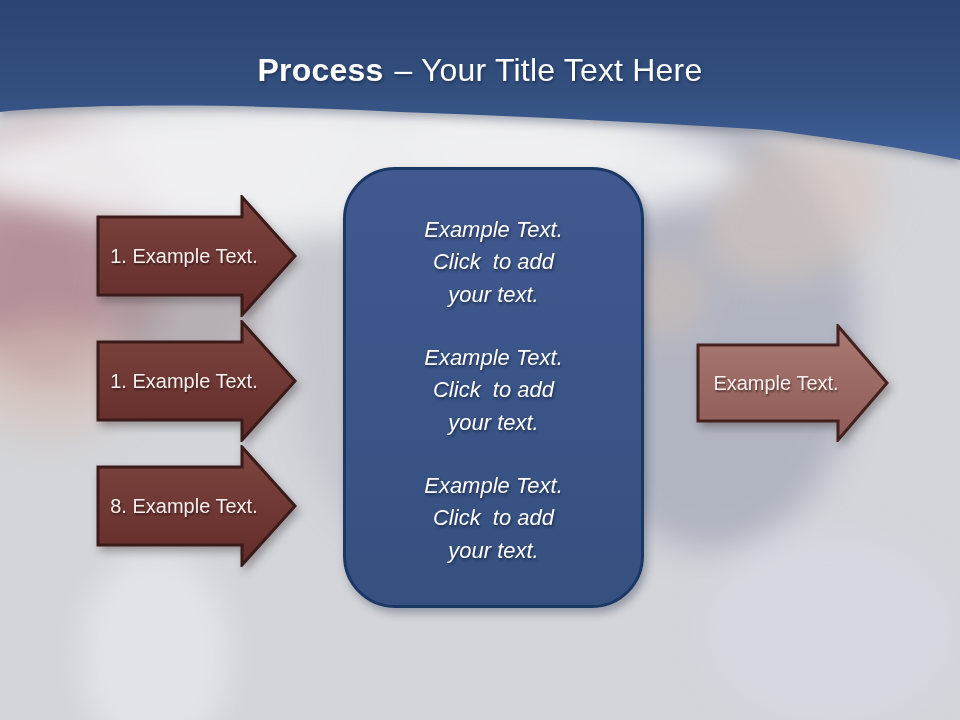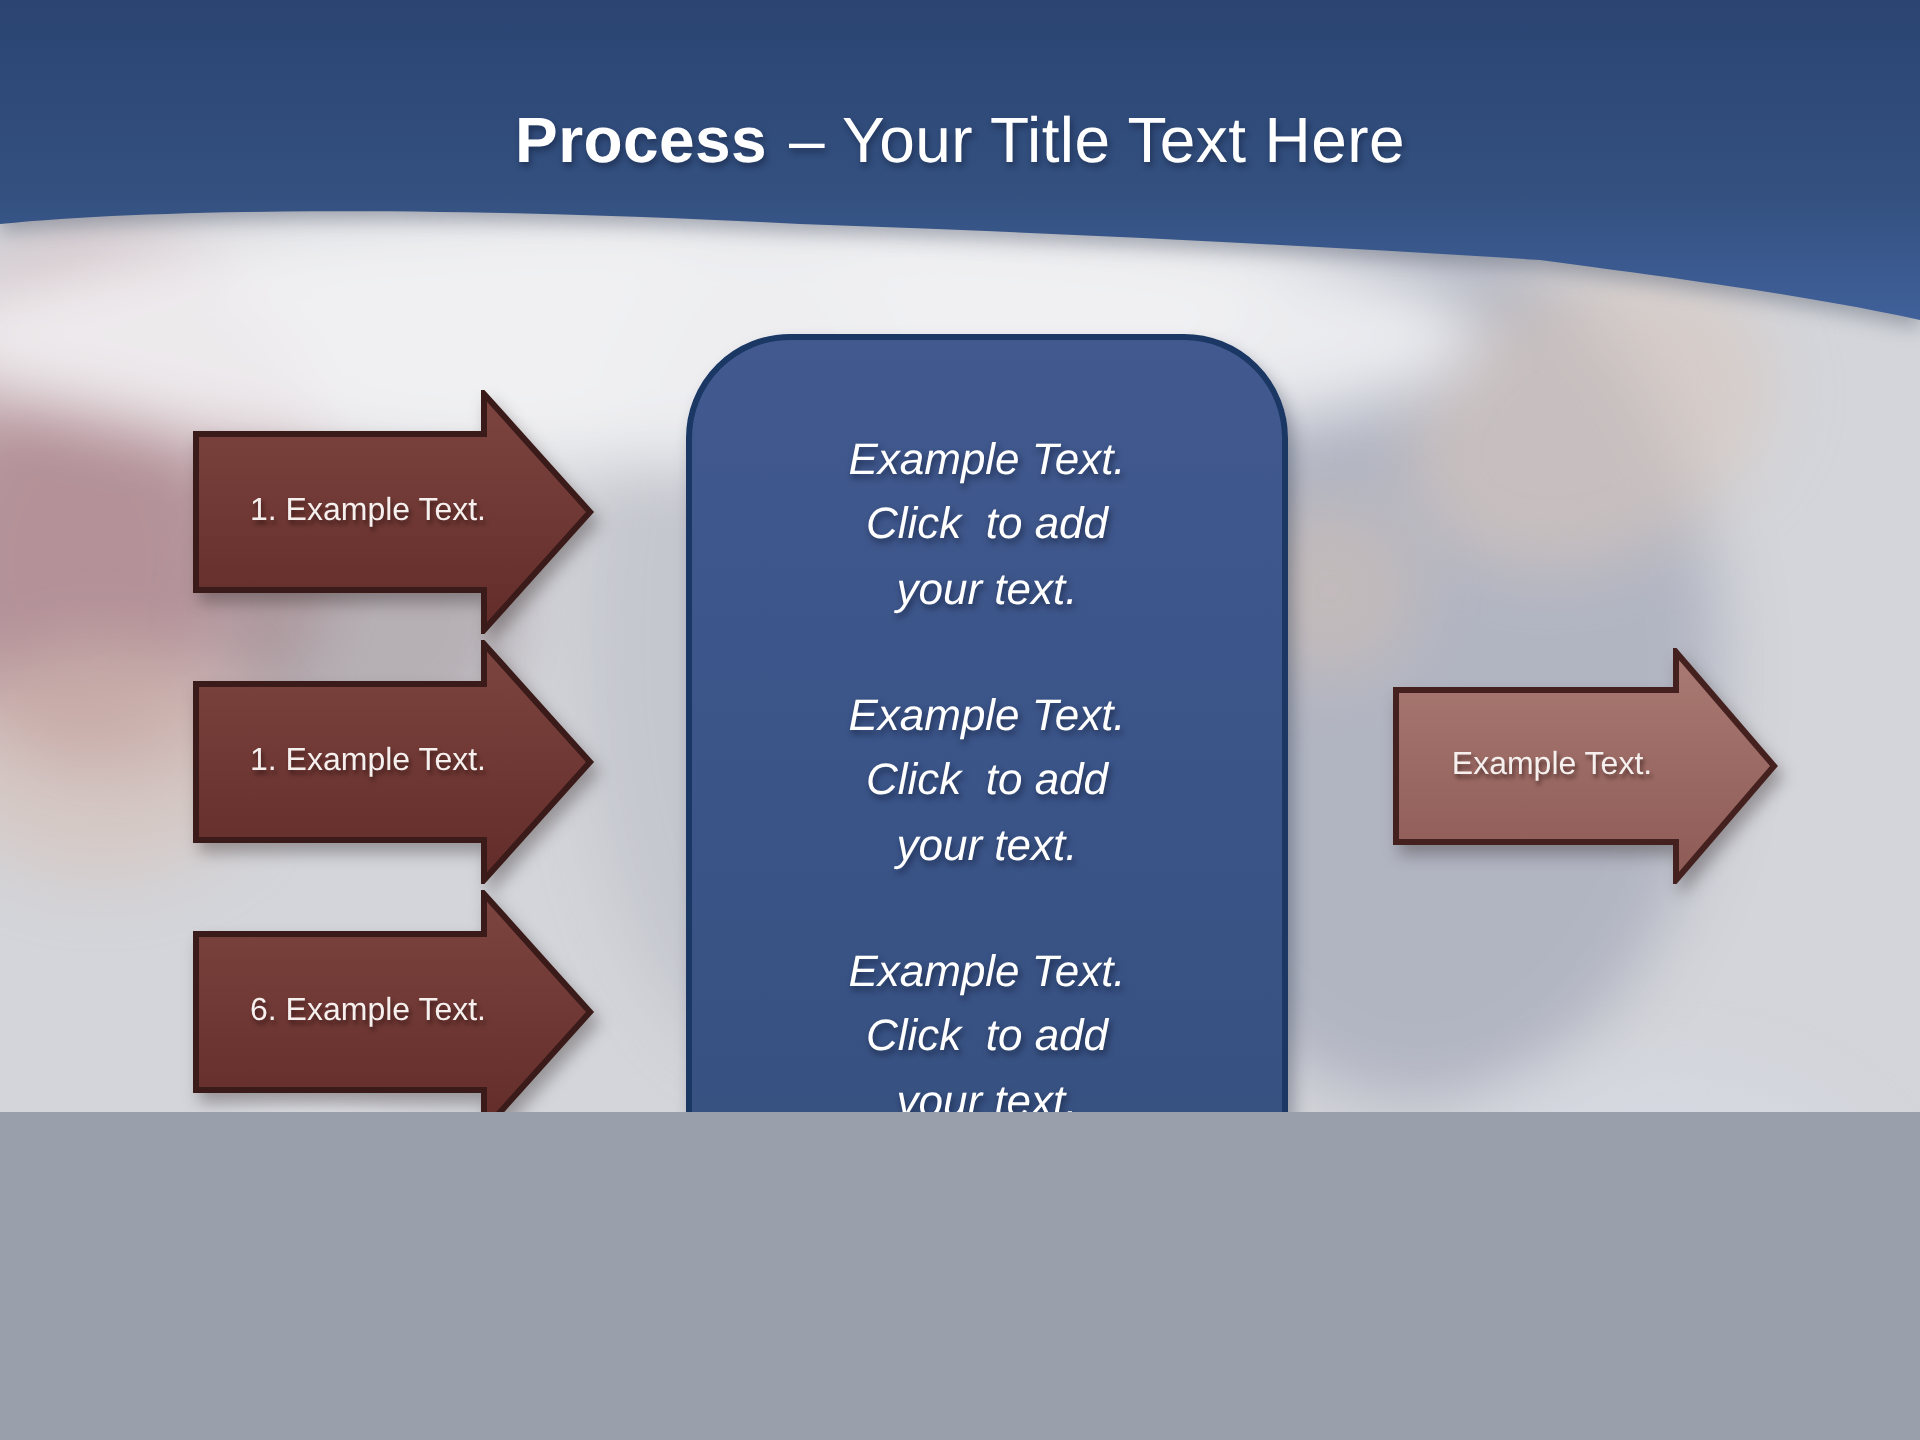--- a/index.html
+++ b/index.html
@@ -1,17 +1,17 @@
 <!DOCTYPE html>
 <html><head>
 <meta charset="utf-8">
 <style>
   html,body{margin:0;padding:0;background:#9aa0ab;}
   .slide{
-    position:relative;width:960px;height:556px;overflow:hidden;
+    position:relative;width:960px;height:720px;overflow:hidden;
     background:#c9cbd0;font-family:"Liberation Sans",sans-serif;
   }
   
   .bg{position:absolute;inset:0;overflow:hidden;}
   .blob{position:absolute;border-radius:50%;filter:blur(16px);}
   .b-redshirt {left:-60px;top:120px;width:230px;height:270px;background:rgba(150,70,75,.50);}
   .b-redcore  {left:-30px;top:190px;width:140px;height:180px;background:rgba(120,45,55,.45);}
   .b-hair     {left:110px;top:230px;width:150px;height:150px;background:rgba(95,70,75,.45);}
   .b-handL    {left:-30px;top:320px;width:160px;height:120px;background:rgba(205,170,150,.55);}
   .b-grayman  {left:290px;top:110px;width:180px;height:420px;background:rgba(125,132,150,.30);}
@@ -31,21 +31,21 @@
     text-shadow:1px 2px 3px rgba(10,20,45,.45);white-space:nowrap;
   }
   .t-bold{font-weight:bold;}
   .t-rest{font-weight:normal;margin-left:11px;}
   
   .larrow{position:absolute;left:96px;width:202px;height:122px;}
   .larrow svg,.rarrow svg{position:absolute;inset:0;filter:drop-shadow(3px 5px 4px rgba(40,30,30,.35));}
   .arrow-label{
     position:absolute;left:8px;right:34px;top:22px;bottom:22px;
     display:flex;align-items:center;justify-content:center;
-    color:#f5efee;font-size:16px;white-space:nowrap;
+    color:#f5efee;font-size:20px;white-space:nowrap;
     text-shadow:1px 2px 2px rgba(30,10,10,.55);
   }
   .a1{top:195px;} .a2{top:320px;} .a3{top:445px;}
   .rarrow{position:absolute;left:696px;top:324px;width:194px;height:118px;}
   .rarrow .arrow-label{left:6px;right:40px;top:21px;bottom:21px;}
   
   .panel{
     position:absolute;left:343px;top:167px;width:301px;height:441px;
     box-sizing:border-box;border:3px solid #1b3764;border-radius:52px;
     background:linear-gradient(180deg,#41598e 0%,#3a5488 55%,#36507f 100%);
@@ -116,21 +116,21 @@
     <svg viewBox="0 0 202 122">
       <polygon points="2,22 146,22 146,2 199,61 146,120 146,100 2,100" fill="url(#gradDark)" stroke="#3a1b19" stroke-width="3" stroke-linejoin="miter"></polygon>
     </svg>
     <div class="arrow-label">1. Example Text.</div>
   </div>
 
   <div class="larrow a3">
     <svg viewBox="0 0 202 122">
       <polygon points="2,22 146,22 146,2 199,61 146,120 146,100 2,100" fill="url(#gradDark)" stroke="#3a1b19" stroke-width="3" stroke-linejoin="miter"></polygon>
     </svg>
-    <div class="arrow-label">6. Example Text.</div>
+    <div class="arrow-label">8. Example Text.</div>
   </div>
 
   <div class="panel">
     <div class="panel-par">Example Text.
 Click  to add
 your text.</div>
     <div class="panel-par">Example Text.
 Click  to add
 your text.</div>
     <div class="panel-par">Example Text.

